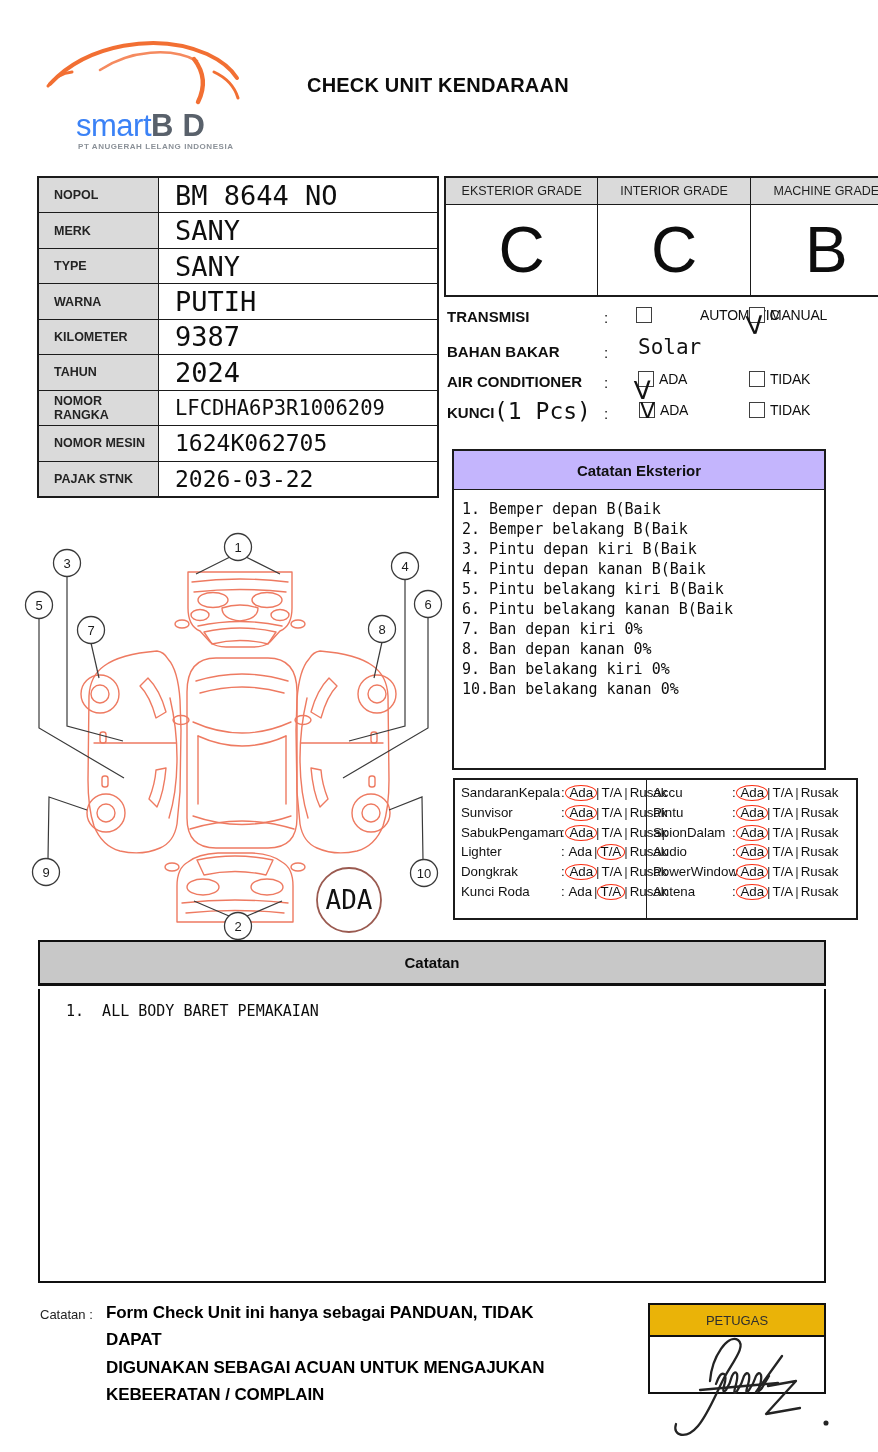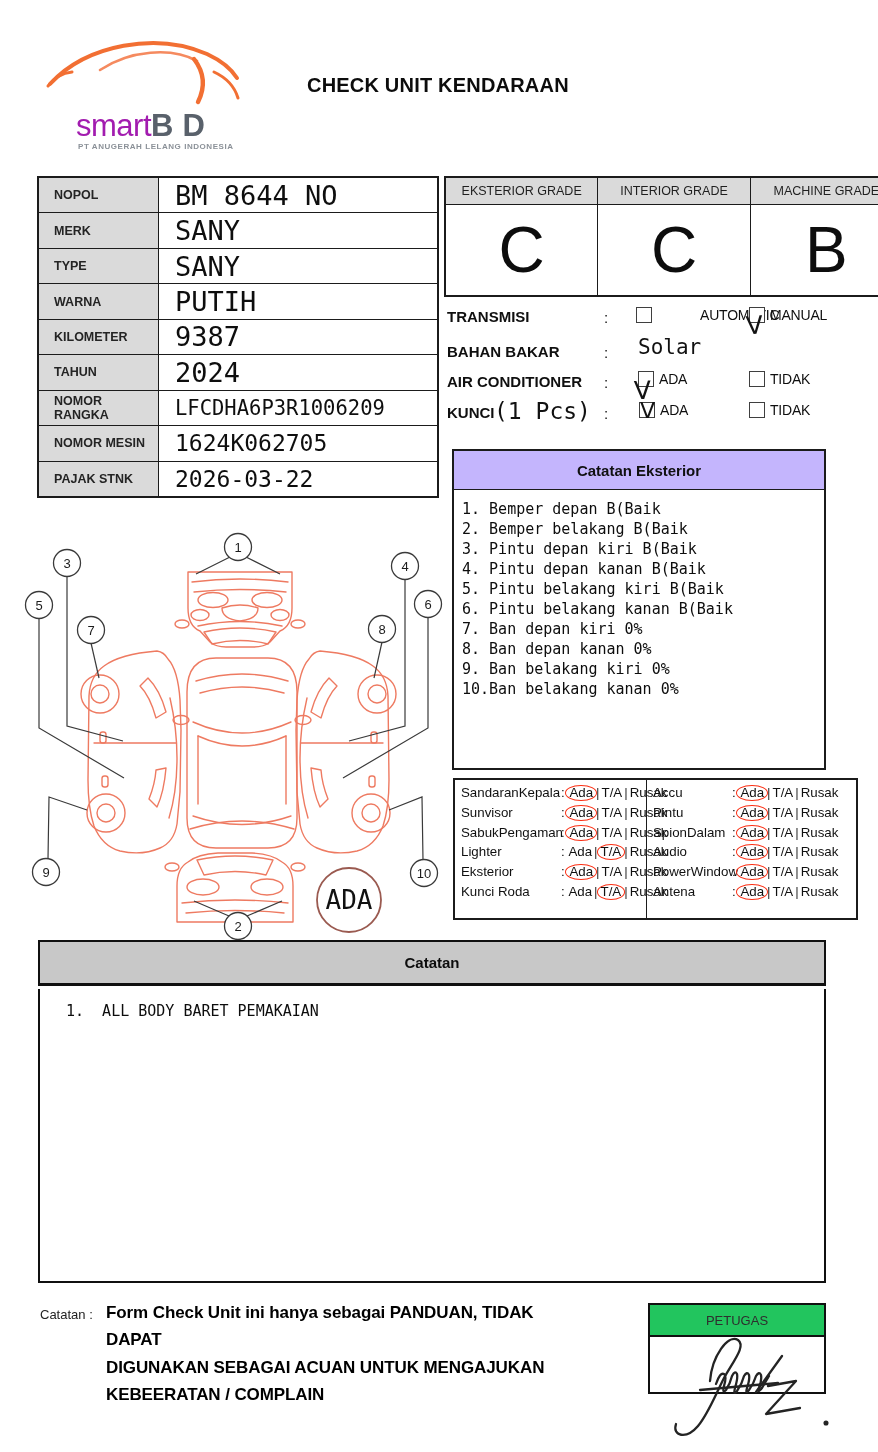--- a/index.html
+++ b/index.html
@@ -5,21 +5,21 @@
   html,body{margin:0;padding:0;background:#fff;}
   .page{position:relative;width:878px;height:1452px;background:#fff;overflow:hidden;
         font-family:"Liberation Sans",sans-serif;color:#111;}
   .abs{position:absolute;}
   .mono{font-family:"DejaVu Sans Mono",monospace;}
 
   
   .logo{left:42px;top:28px;width:215px;height:108px;}
   .logo svg{position:absolute;left:0;top:0;}
   .wordmark{position:absolute;left:34px;top:80px;white-space:nowrap;}
-  .wm-smart{font-size:31px;color:#a21caf;letter-spacing:-.5px;}
+  .wm-smart{font-size:31px;color:#3b82f6;letter-spacing:-.5px;}
   .wm-bd{font-size:31px;font-weight:bold;color:#59616b;}
   .wm-gap{display:inline-block;width:9px;}
   .tagline{position:absolute;left:36px;top:114px;font-size:8px;font-weight:bold;
            color:#8b9198;letter-spacing:.55px;white-space:nowrap;}
 
   .title{left:307px;top:74px;font-size:20px;font-weight:bold;color:#0c0c0c;letter-spacing:.2px;}
 
   
   .vtable{left:37px;top:176px;width:402px;height:322px;border:2px solid #1b1b1b;
           display:flex;flex-direction:column;box-sizing:border-box;}
@@ -85,21 +85,21 @@
             border-bottom:3px solid #101010;display:flex;align-items:center;justify-content:center;
             font-size:15px;font-weight:bold;color:#0d0d0d;box-sizing:border-box;}
   .cat-body{left:38px;top:989px;width:788px;height:294px;border:2px solid #101010;border-top:none;
             box-sizing:border-box;padding:13px 10px 13px 26px;font-family:"DejaVu Sans Mono",monospace;
             font-size:15px;color:#0d0d0d;}
 
   
   .foot-label{left:40px;top:1307px;font-size:13px;color:#232323;}
   .foot-note{left:106px;top:1299px;width:480px;font-size:17px;font-weight:bold;color:#000000;
              line-height:27.3px;letter-spacing:-.1px;}
-  .pet-head{left:648px;top:1303px;width:178px;height:34px;background:#22c55e;border:2px solid #101010;
+  .pet-head{left:648px;top:1303px;width:178px;height:34px;background:#eab308;border:2px solid #101010;
             display:flex;align-items:center;justify-content:center;font-size:13px;color:#2e2e2e;
             box-sizing:border-box;}
   .pet-body{left:648px;top:1337px;width:178px;height:57px;border:2px solid #101010;border-top:none;
             box-sizing:border-box;background:#fff;}
   .sig{left:650px;top:1326px;width:200px;height:110px;overflow:visible;}
 
   .diagram{left:20px;top:530px;width:425px;height:410px;}
 </style>
 </head>
 <body>
@@ -356,21 +356,21 @@
       <text x="329" y="379" font-family="DejaVu Sans Mono, monospace" font-size="26" fill="#111" text-anchor="middle">ADA</text>
     </g>
   </svg>
 
   <div class="abs equip">
     <div class="eqcol l">
       <div class="eqrow"><span class="eqlabel">SandaranKepala</span><span>:</span> <span class="opt-word circled">Ada</span><span class="sep">|</span><span class="opt-word">T/A</span><span class="sep">|</span><span class="opt-word">Rusak</span></div>
       <div class="eqrow"><span class="eqlabel">Sunvisor</span><span>:</span> <span class="opt-word circled">Ada</span><span class="sep">|</span><span class="opt-word">T/A</span><span class="sep">|</span><span class="opt-word">Rusak</span></div>
       <div class="eqrow"><span class="eqlabel">SabukPengaman</span><span>:</span> <span class="opt-word circled">Ada</span><span class="sep">|</span><span class="opt-word">T/A</span><span class="sep">|</span><span class="opt-word">Rusak</span></div>
       <div class="eqrow"><span class="eqlabel">Lighter</span><span>:</span> <span class="opt-word">Ada</span><span class="sep">|</span><span class="opt-word circled">T/A</span><span class="sep">|</span><span class="opt-word">Rusak</span></div>
-      <div class="eqrow"><span class="eqlabel">Eksterior</span><span>:</span> <span class="opt-word circled">Ada</span><span class="sep">|</span><span class="opt-word">T/A</span><span class="sep">|</span><span class="opt-word">Rusak</span></div>
+      <div class="eqrow"><span class="eqlabel">Dongkrak</span><span>:</span> <span class="opt-word circled">Ada</span><span class="sep">|</span><span class="opt-word">T/A</span><span class="sep">|</span><span class="opt-word">Rusak</span></div>
       <div class="eqrow"><span class="eqlabel">Kunci Roda</span><span>:</span> <span class="opt-word">Ada</span><span class="sep">|</span><span class="opt-word circled">T/A</span><span class="sep">|</span><span class="opt-word">Rusak</span></div>
     </div>
     <div class="eqcol r">
       <div class="eqrow"><span class="eqlabel">Accu</span><span>:</span> <span class="opt-word circled">Ada</span><span class="sep">|</span><span class="opt-word">T/A</span><span class="sep">|</span><span class="opt-word">Rusak</span></div>
       <div class="eqrow"><span class="eqlabel">Pintu</span><span>:</span> <span class="opt-word circled">Ada</span><span class="sep">|</span><span class="opt-word">T/A</span><span class="sep">|</span><span class="opt-word">Rusak</span></div>
       <div class="eqrow"><span class="eqlabel">SpionDalam</span><span>:</span> <span class="opt-word circled">Ada</span><span class="sep">|</span><span class="opt-word">T/A</span><span class="sep">|</span><span class="opt-word">Rusak</span></div>
       <div class="eqrow"><span class="eqlabel">Audio</span><span>:</span> <span class="opt-word circled">Ada</span><span class="sep">|</span><span class="opt-word">T/A</span><span class="sep">|</span><span class="opt-word">Rusak</span></div>
       <div class="eqrow"><span class="eqlabel">PowerWindow</span><span>:</span> <span class="opt-word circled">Ada</span><span class="sep">|</span><span class="opt-word">T/A</span><span class="sep">|</span><span class="opt-word">Rusak</span></div>
       <div class="eqrow"><span class="eqlabel">Antena</span><span>:</span> <span class="opt-word circled">Ada</span><span class="sep">|</span><span class="opt-word">T/A</span><span class="sep">|</span><span class="opt-word">Rusak</span></div>
     </div>

